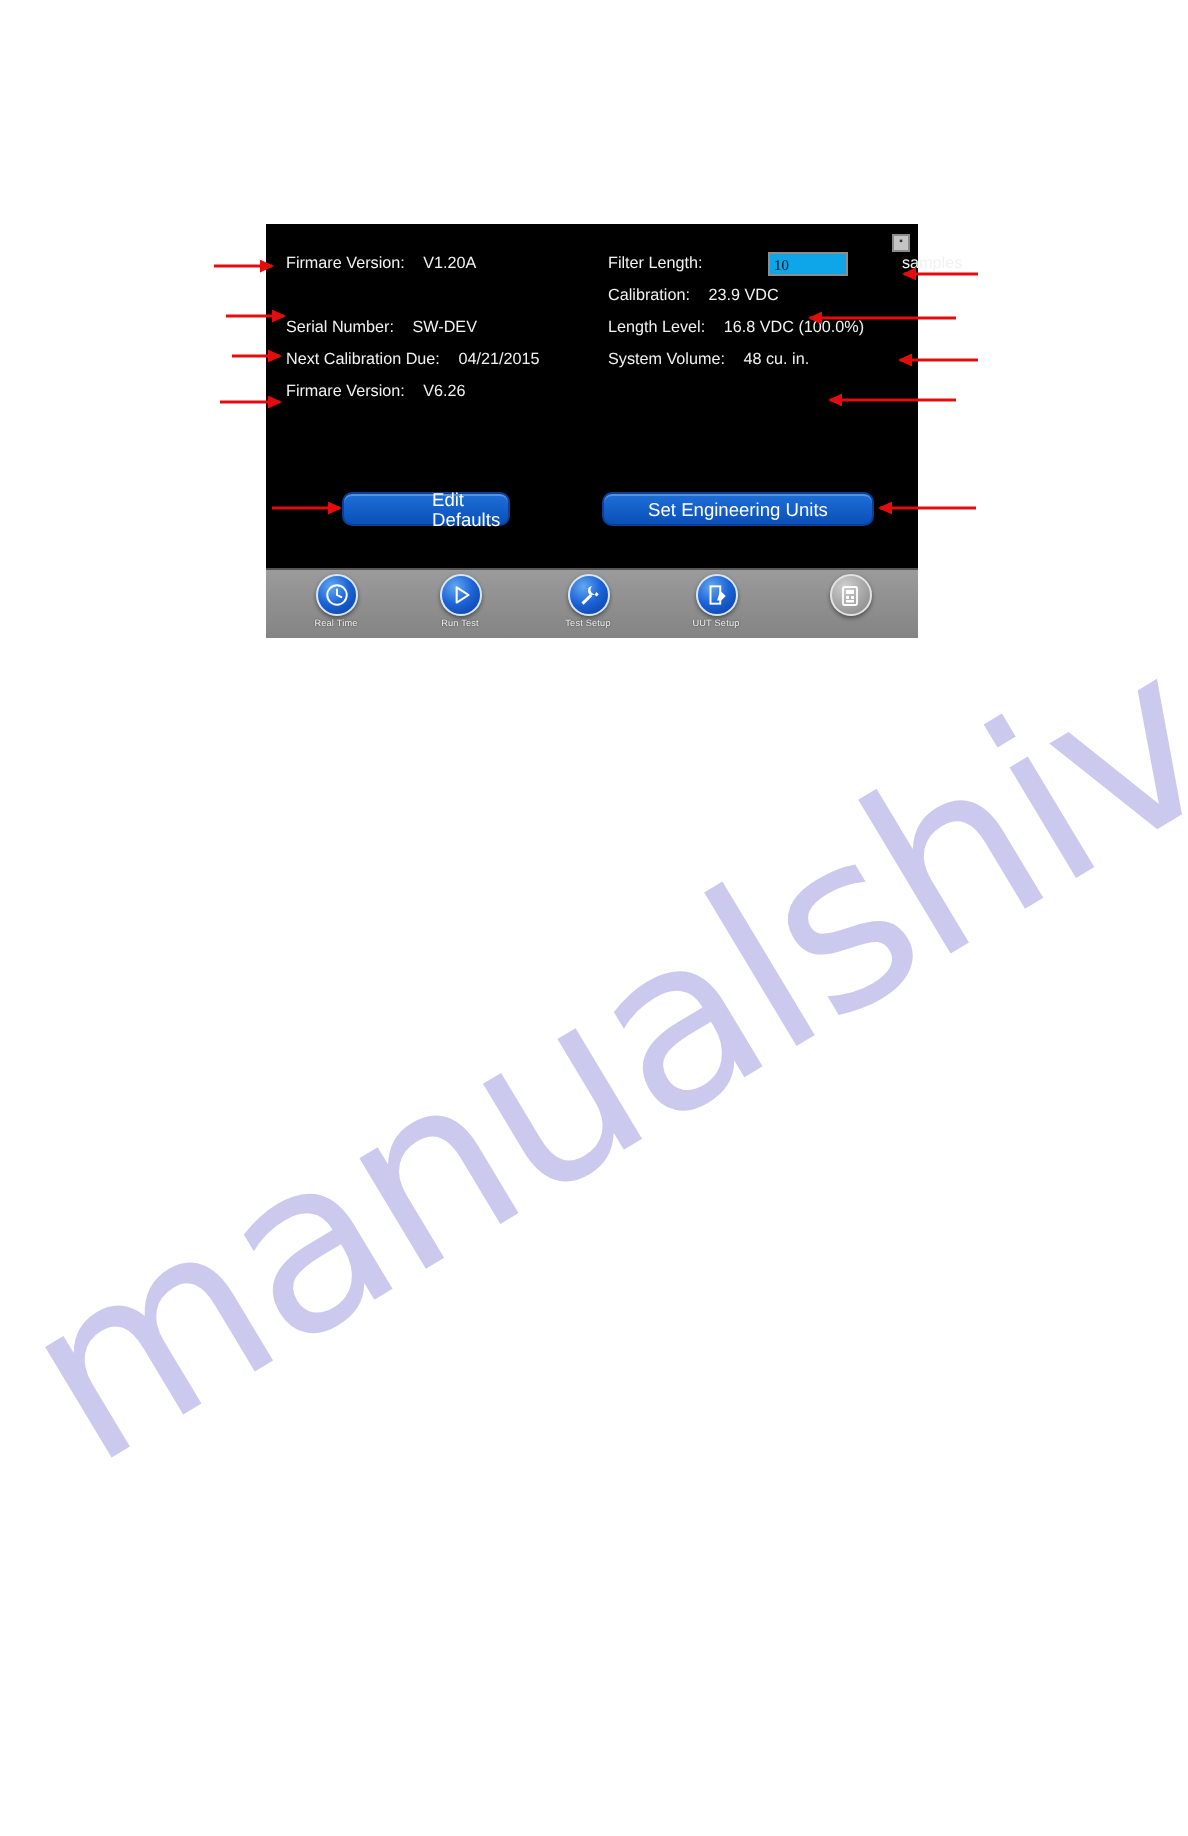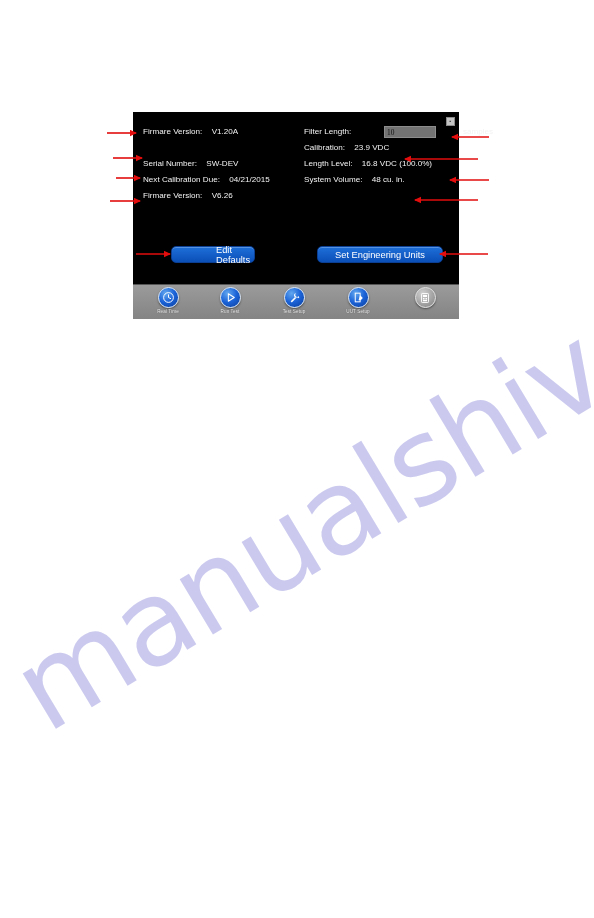--- a/index.html
+++ b/index.html
@@ -76,22 +76,22 @@
 
   
   #r-fl{  top:14px; left:0;gap:20px; }
   #r-exc{ top:30px; left:0; }
   #r-bat{ top:46px; left:0; }
   #r-vol{ top:62px; left:0; }
 
   #r-fl{ display:flex; align-items:center; height:14px; top:13px; }
   #r-fl .lbl{ width:60px; }
   #filter-input{
-    width:52px; height:12px;
-    background:#737373;
+    width:40px; height:12px;
+    background:#0ea5e9;
     border:1px solid #8d8d8d;
     color:#111;
     font-size:7.4px;
     font-family:Liberation Serif, serif;
     padding:0 1px 0 2px;
     line-height:11px;
     outline:none;
   }
   #r-fl .unit{ padding-left:7px; }
 
@@ -118,21 +118,21 @@
     border-radius:5px;
     color:#ffffff;
     font-size:9.3px;
     font-family:"Liberation Sans", sans-serif;
     display:flex; align-items:center; justify-content:center;
     height:17px;
     box-shadow:inset 0 1px 0 rgba(255,255,255,.25);
     z-index:12;
   }
   #btn-edit-defaults{ left:38px; top:134px; width:84px;padding-left:44px; }
-  #btn-set-units{    left:184px; top:134px; width:126px; }
+  #btn-set-units{    left:168px; top:134px; width:136px; }
 
   
   #navbar{
     position:absolute;
     left:0; bottom:0;
     width:326px; height:35px;
     background:linear-gradient(#9b9b9b,#8e8e8e 55%,#848484);
     border-top:1px solid #555;
     z-index:12;
   }

